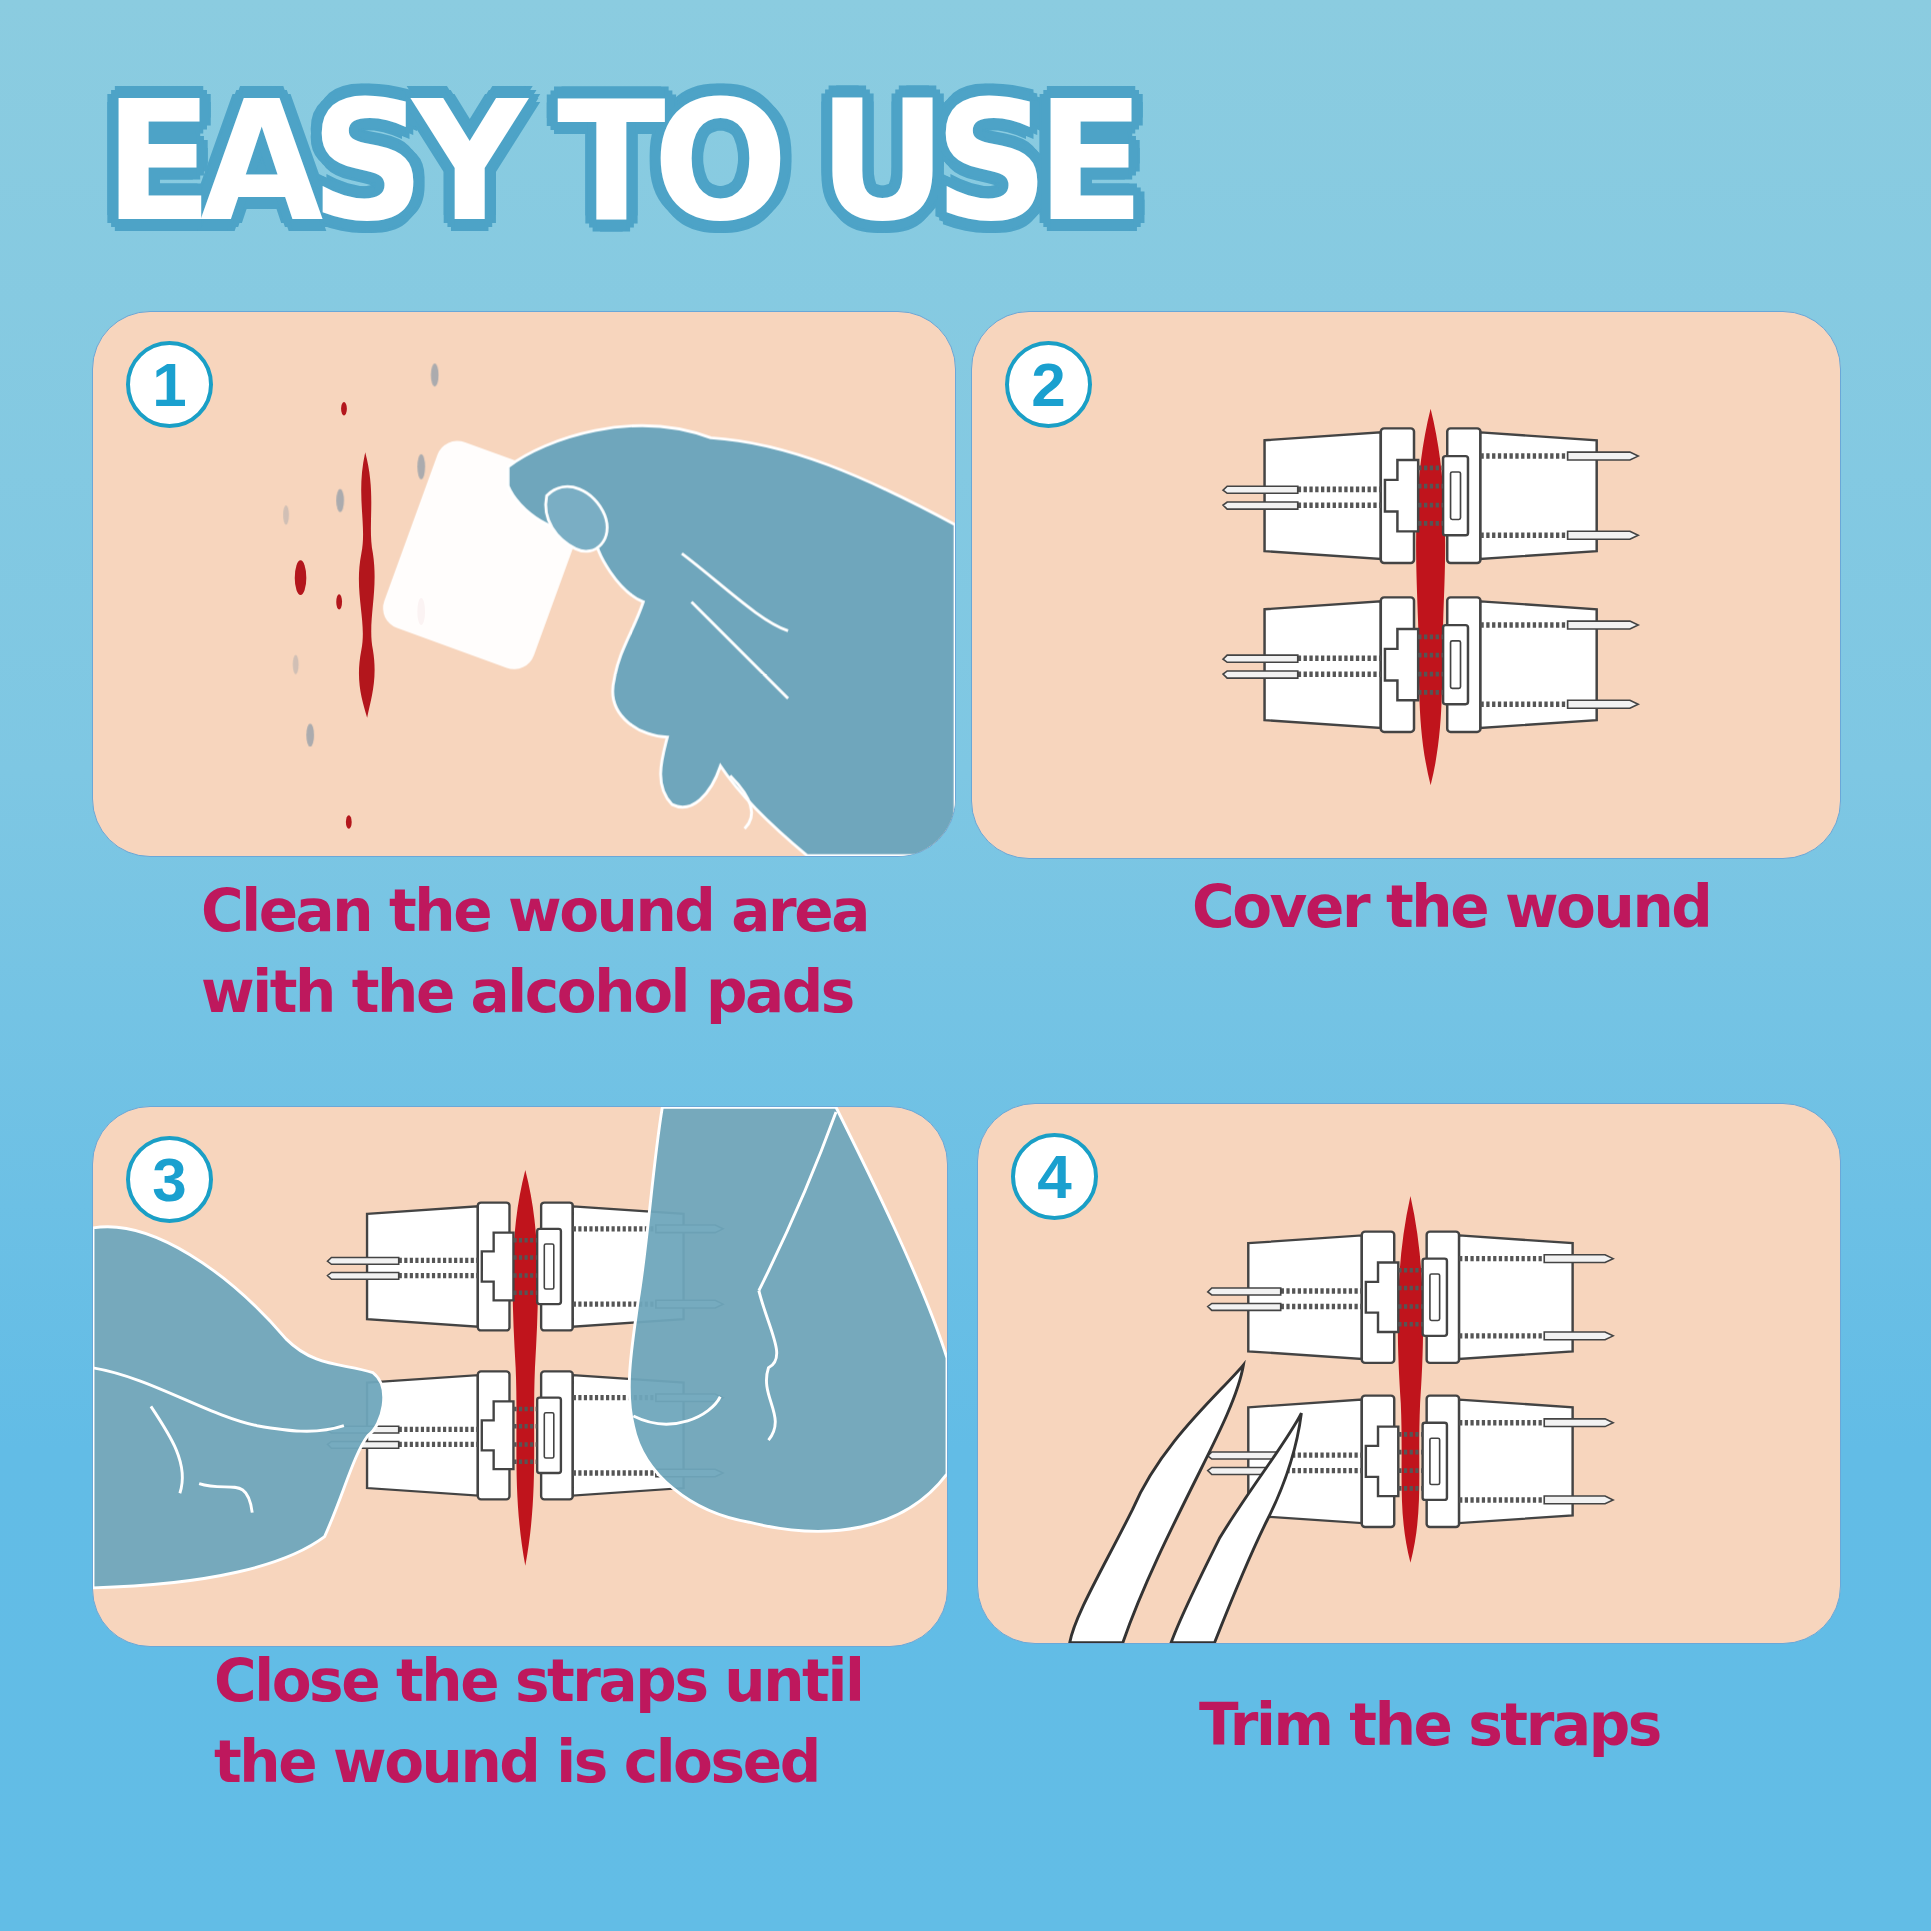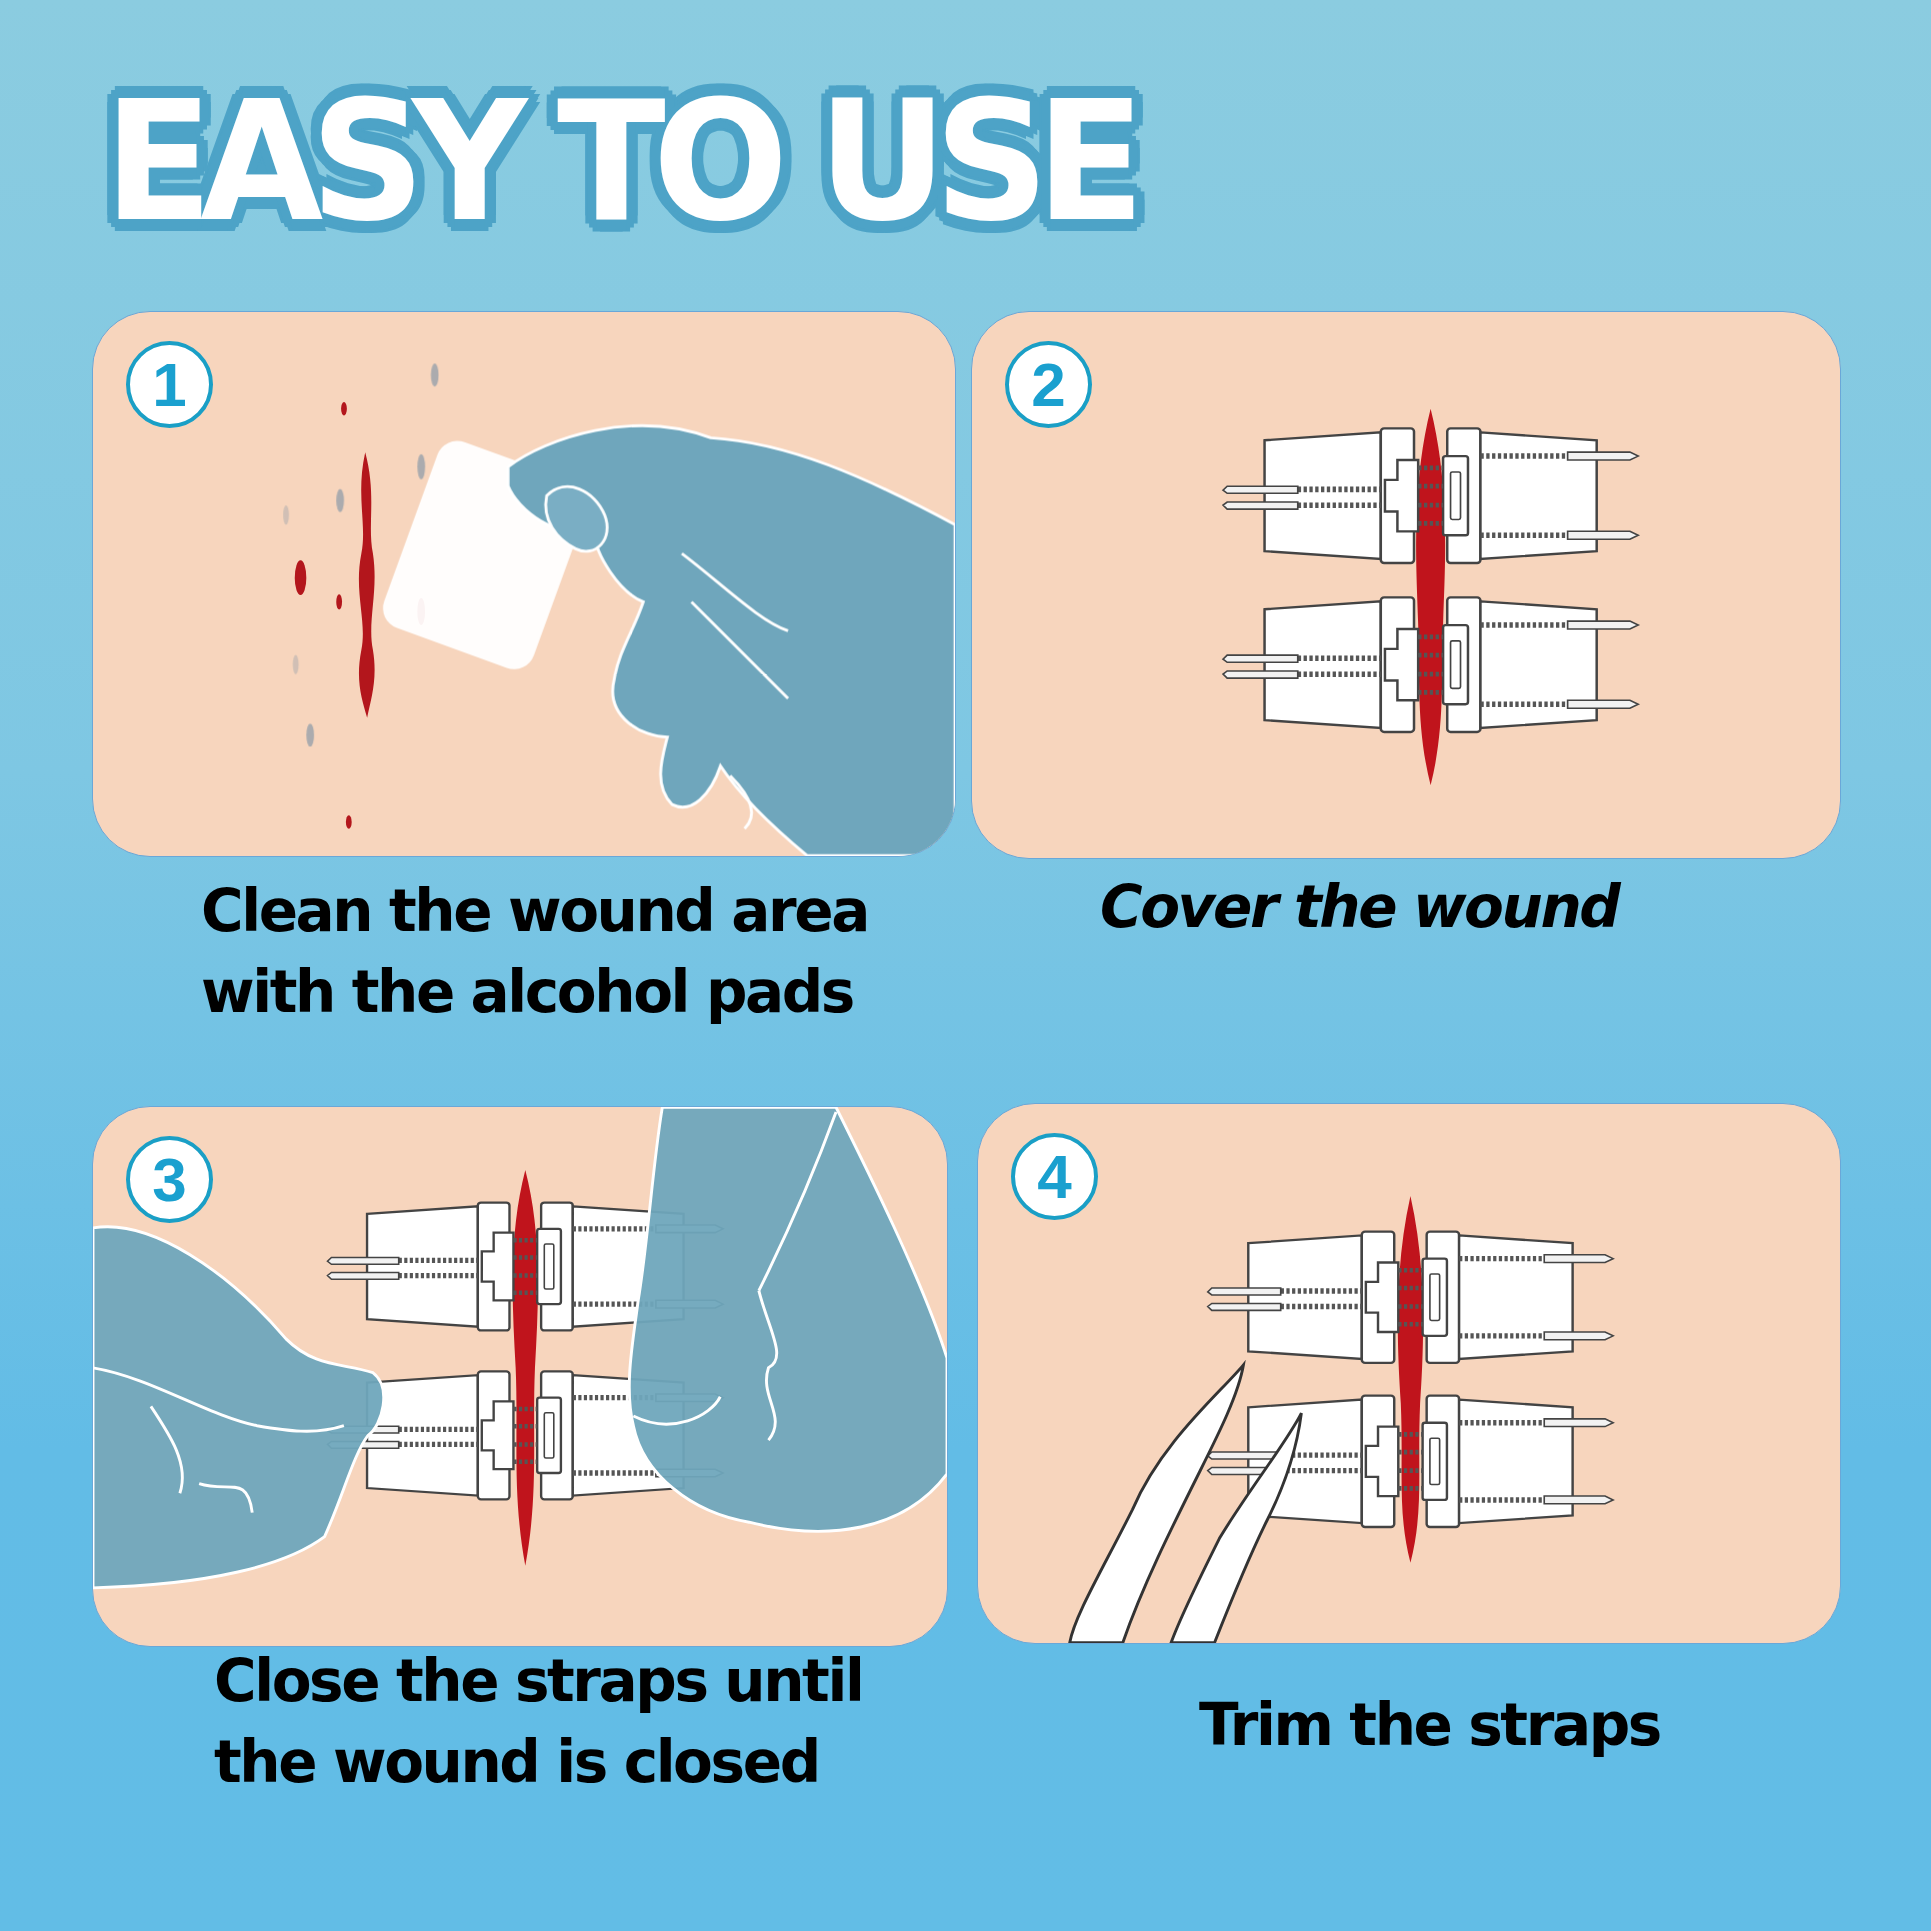--- a/index.html
+++ b/index.html
@@ -30,21 +30,21 @@
   }
   .panel svg { position: absolute; left: 0; top: 0; width: 100%; height: 100%; }
   .badge {
     position: absolute; left: 33px; top: 29px; width: 87px; height: 87px;
     border-radius: 50%; background: #ffffff; border: 4.8px solid #1a9fc6;
     box-sizing: border-box; display: flex; align-items: center; justify-content: center;
     color: #1aa0cf; font-family: "Liberation Sans", sans-serif; font-weight: bold;
     font-size: 62px; line-height: 1; z-index: 3;
   }
   .caption {
-    position: absolute; color: #000000; font-family: "DejaVu Sans", sans-serif;
+    position: absolute; color: #be185d; font-family: "DejaVu Sans", sans-serif;
     font-weight: bold; font-size: 58px; line-height: 81px; letter-spacing: -2.4px;
     white-space: nowrap;
   }
   .caption span { display: block; }
 </style>
 </head>
 <body>
 
 <div class="title">EASY TO USE</div>
 
@@ -124,21 +124,21 @@
 </div>
 
 <div class="panel" style="left:971px; top:311px; width:868px; height:546px;">
   <div class="badge">2</div>
   <svg viewBox="0 0 899 565">
     <path d="M475,100 C495,180 490,260 488,320 C486,380 490,430 475,490 C460,430 464,380 462,320 C460,260 455,180 475,100 Z" fill="#c0141c"></path>
     <use href="#device" transform="translate(475 190) scale(0.86 0.82)"></use>
     <use href="#device" transform="translate(475 365) scale(0.86 0.82)"></use>
   </svg>
 </div>
-<div class="caption" style="left:1100px; top:867px;font-style:italic;">
+<div class="caption" style="left:1192px; top:867px;">
   <span>Cover the wound</span>
 </div>
 
 <div class="panel" style="left:92px; top:1106px; width:854px; height:539px;">
   <div class="badge">3</div>
   <svg viewBox="0 0 885 558">
     <path d="M448,65 C465,130 462,200 458,270 C455,340 462,400 448,475 C434,400 441,340 438,270 C434,200 431,130 448,65 Z" fill="#c0141c"></path>
     <use href="#device" transform="translate(448 165) scale(0.82 0.78)"></use>
     <use href="#device" transform="translate(448 340) scale(0.82 0.78)"></use>
     <g fill="#6fa6bc" fill-opacity="0.95" stroke="#ffffff" stroke-width="3">

